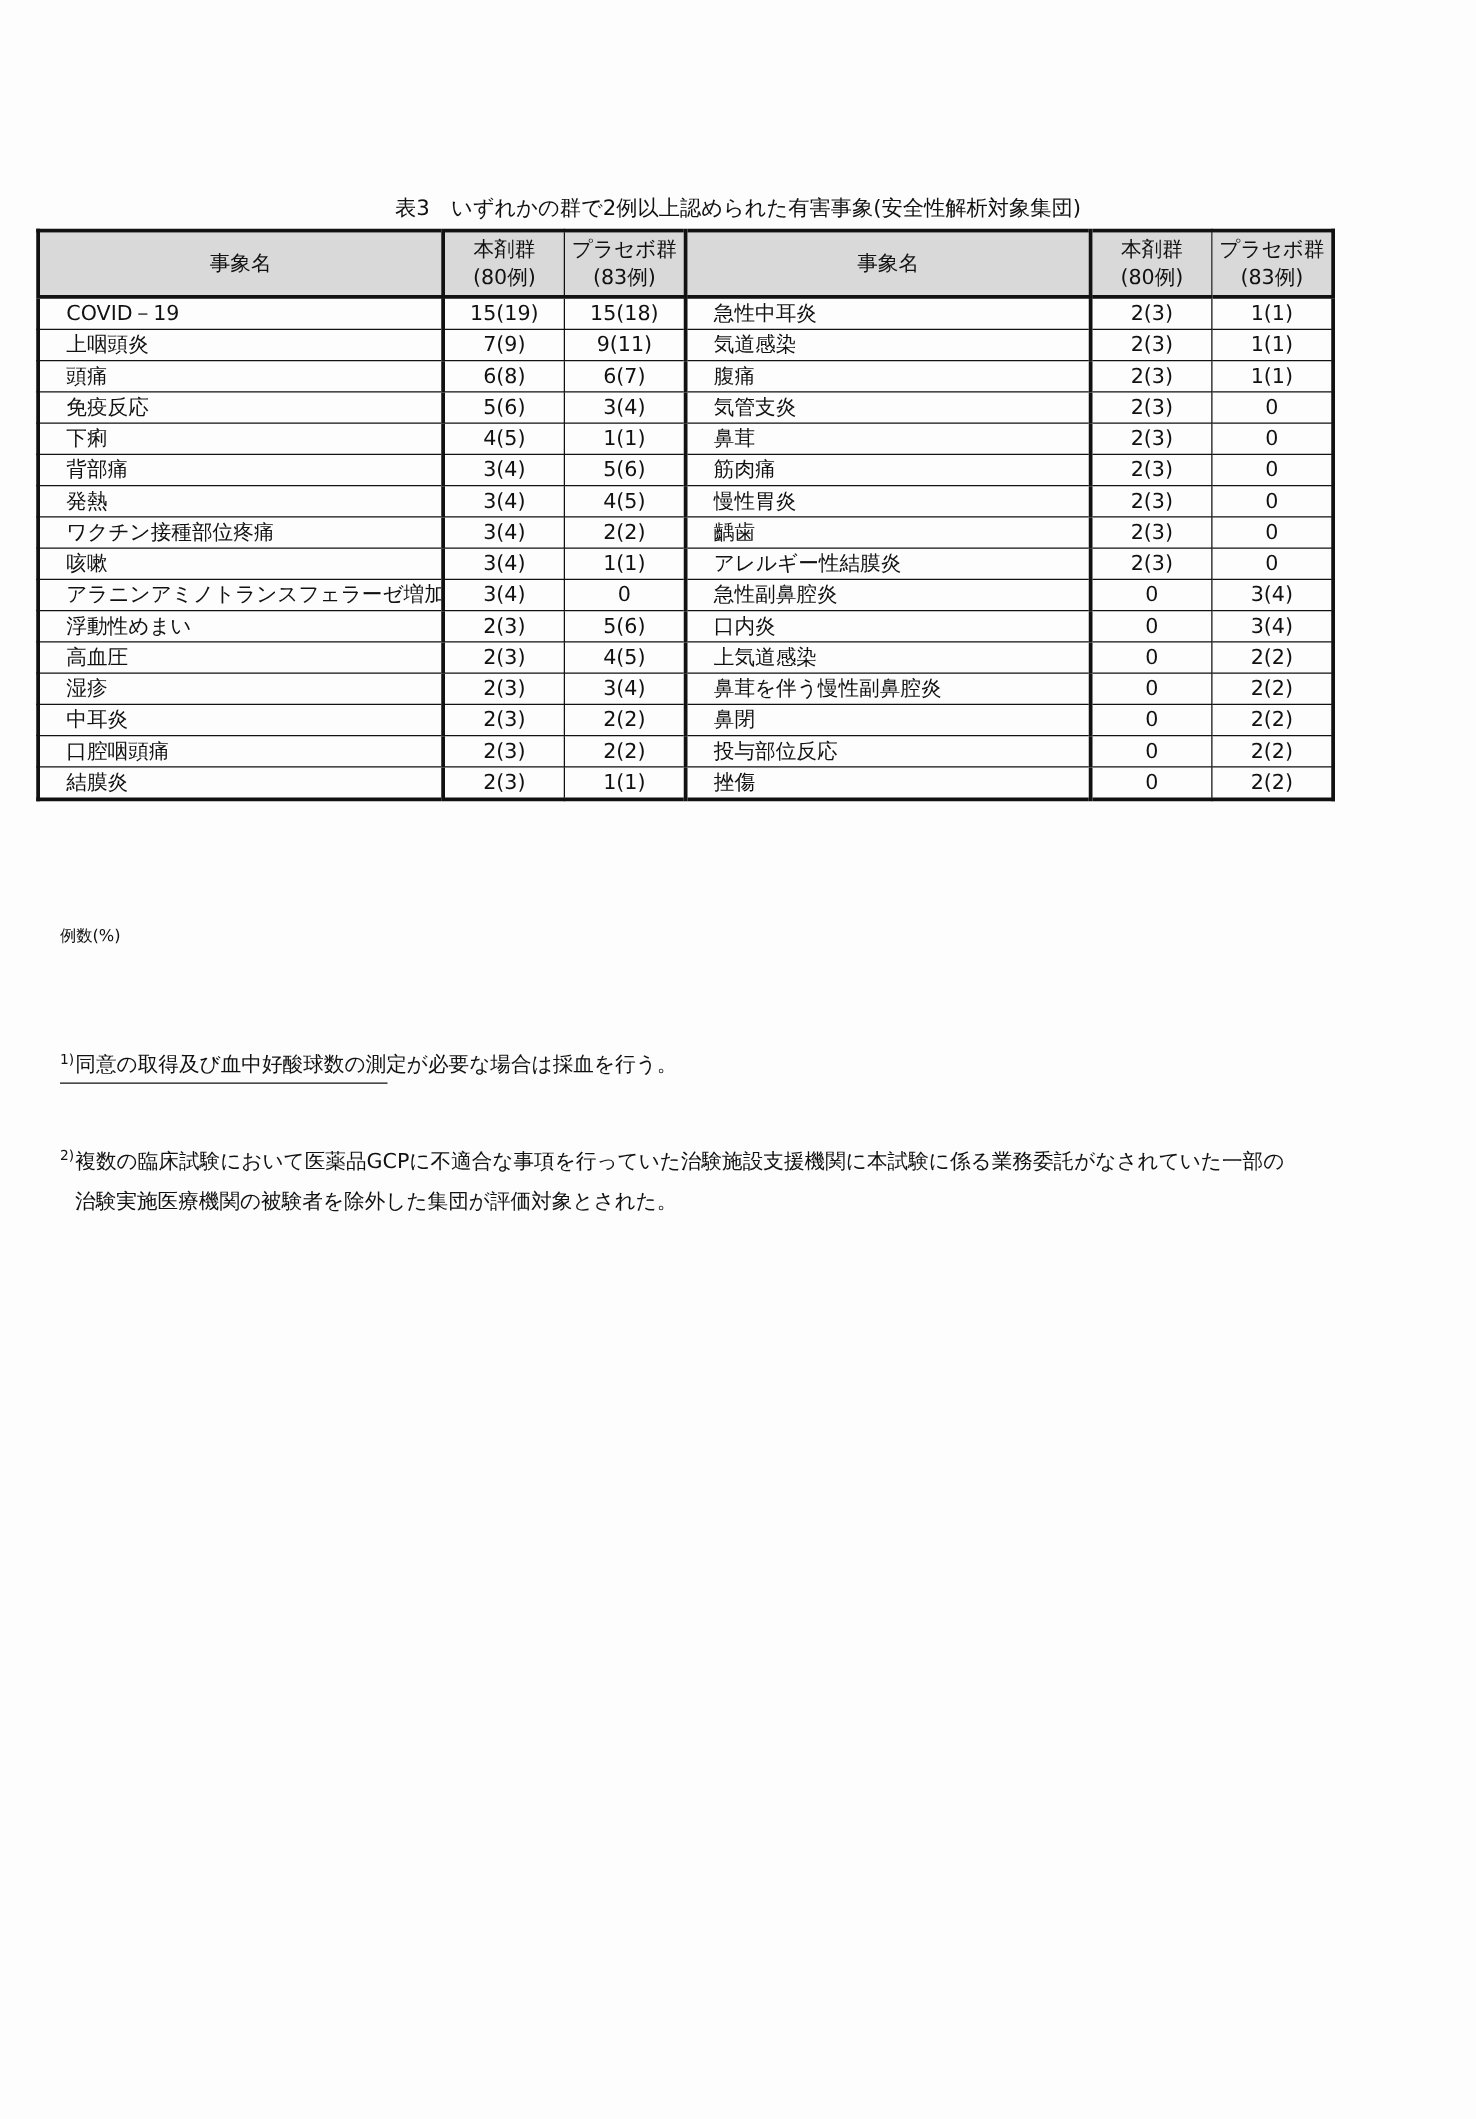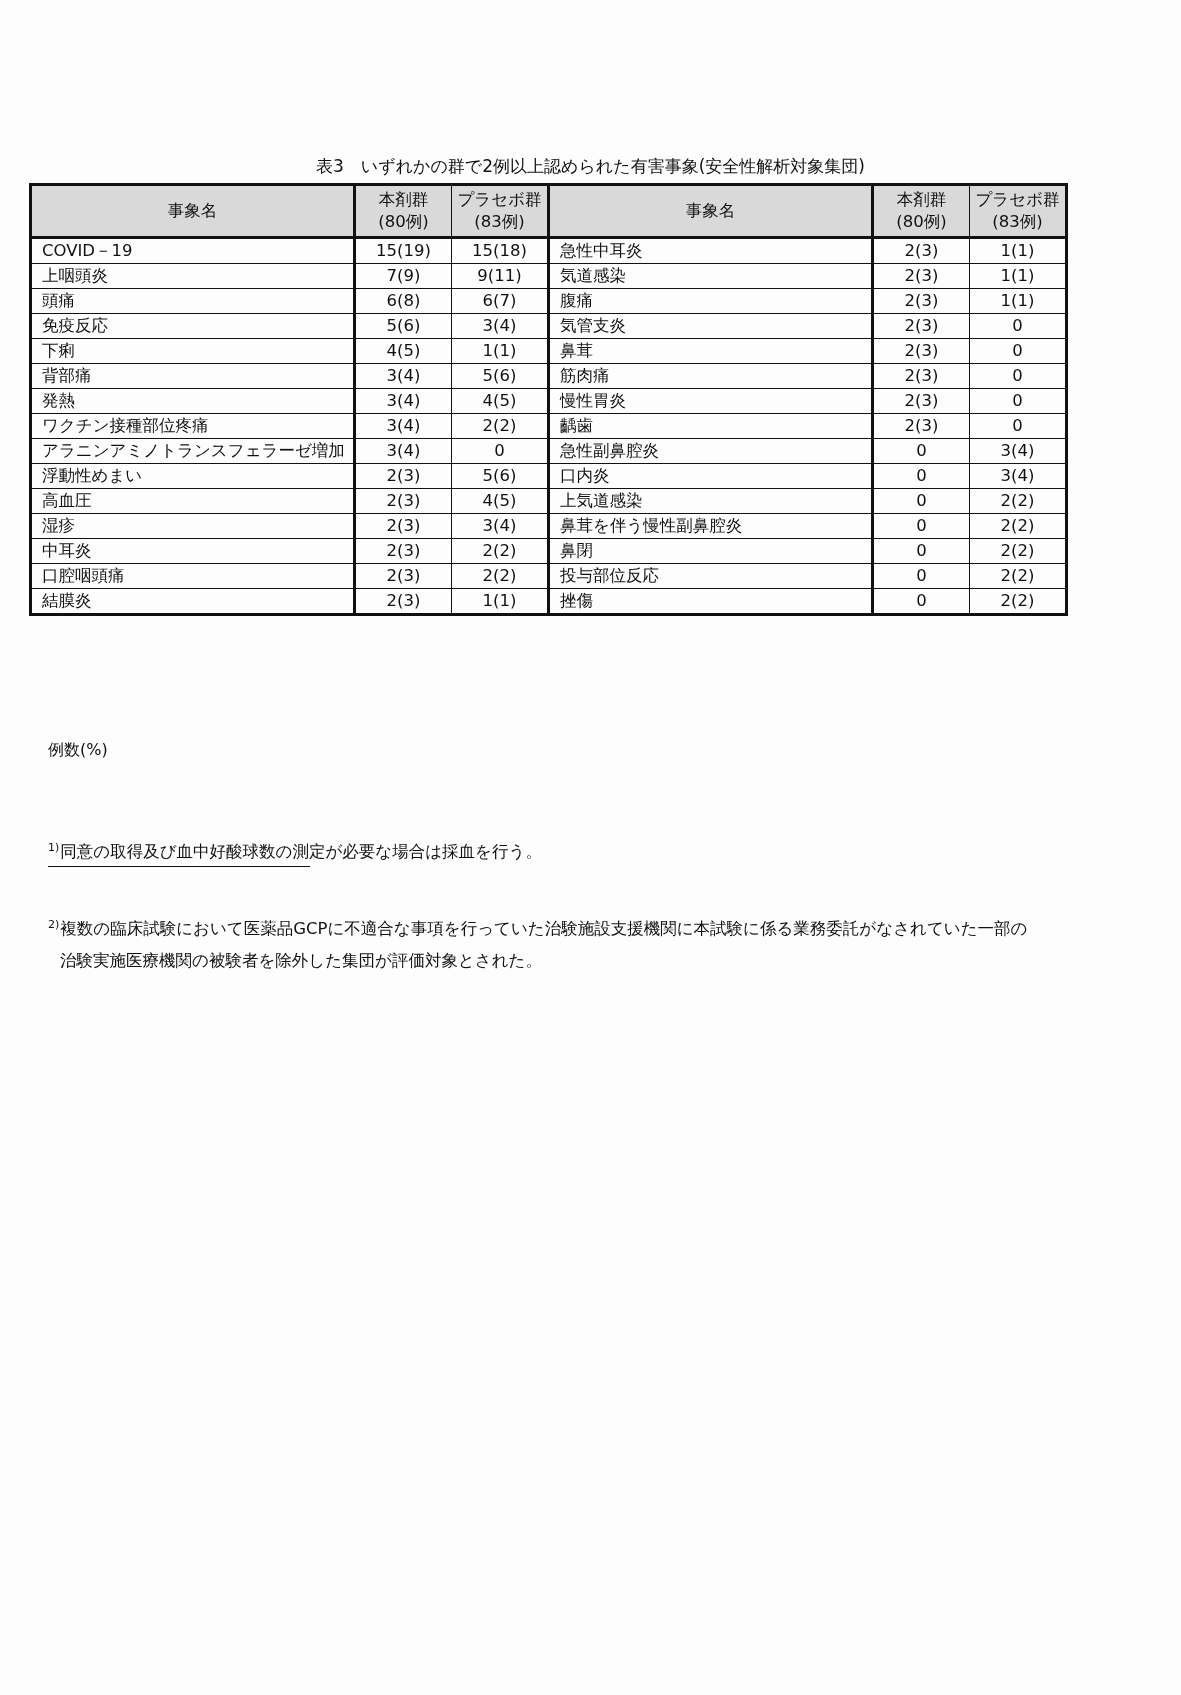--- a/index.html
+++ b/index.html
@@ -45,36 +45,36 @@
     table.ae thead th {
       background: #d9d9d9;
       font-weight: normal;
       height: 50px;
       line-height: 22px;
       text-align: center;
       border-bottom: 3px solid #111;
     }
     table.ae td.name {
       text-align: left;
-      padding-left: 10px;
+      padding-left: 21px;
     }
     table.ae td.num {
       text-align: center;
     }
     table.ae .thick-r {
       border-right: 3px solid #111;
     }
     .hdr-sub {
       display: block;
     }
     .note-unit {
       position: absolute;
       top: 740px;
       left: 48px;
-      font-size: 16px;
+      font-size: 13px;
     }
     .fn-rule {
       position: absolute;
       top: 866px;
       left: 48px;
       width: 262px;
       height: 0;
       border-top: 1px solid #111;
     }
     .footnote {
@@ -188,20 +188,28 @@
       </tr>
       <tr>
         <td class="name thick-r">ワクチン接種部位疼痛</td>
         <td class="num">3(4)</td>
         <td class="num thick-r">2(2)</td>
         <td class="name thick-r">齲歯</td>
         <td class="num">2(3)</td>
         <td class="num">0</td>
       </tr>
       <tr>
+        <td class="name thick-r">咳嗽</td>
+        <td class="num">3(4)</td>
+        <td class="num thick-r">1(1)</td>
+        <td class="name thick-r">アレルギー性結膜炎</td>
+        <td class="num">2(3)</td>
+        <td class="num">0</td>
+      </tr>
+      <tr>
         <td class="name thick-r">アラニンアミノトランスフェラーゼ増加</td>
         <td class="num">3(4)</td>
         <td class="num thick-r">0</td>
         <td class="name thick-r">急性副鼻腔炎</td>
         <td class="num">0</td>
         <td class="num">3(4)</td>
       </tr>
       <tr>
         <td class="name thick-r">浮動性めまい</td>
         <td class="num">2(3)</td>

